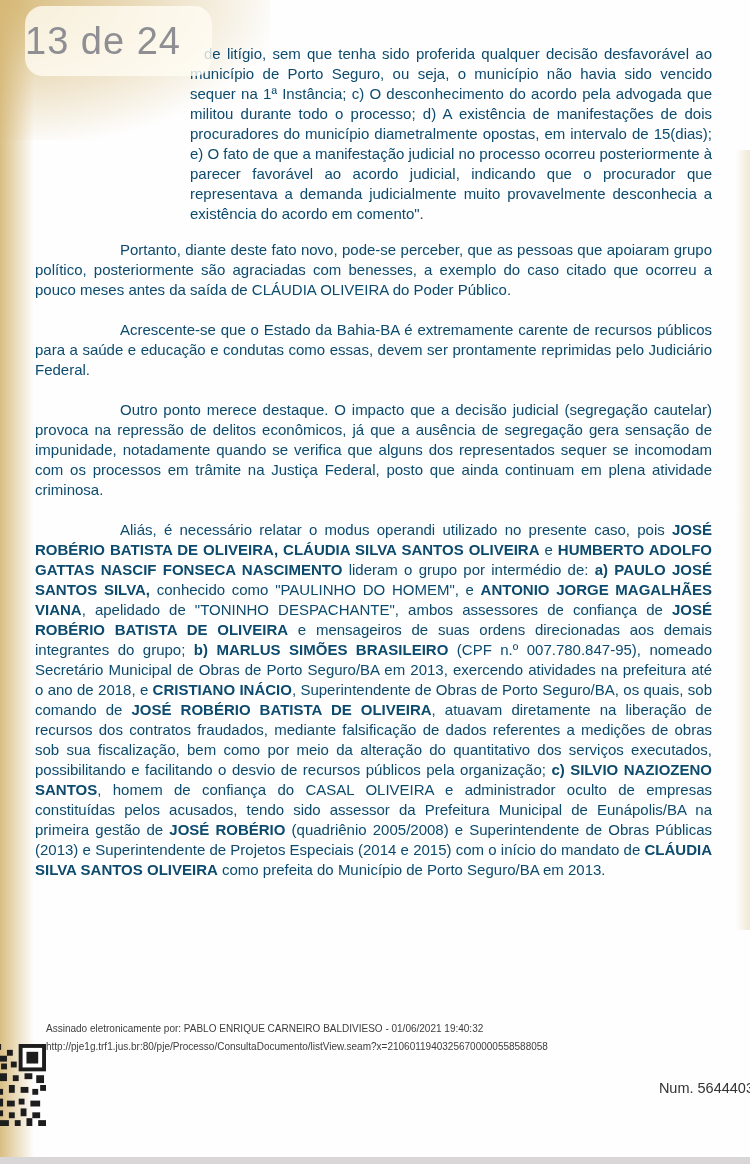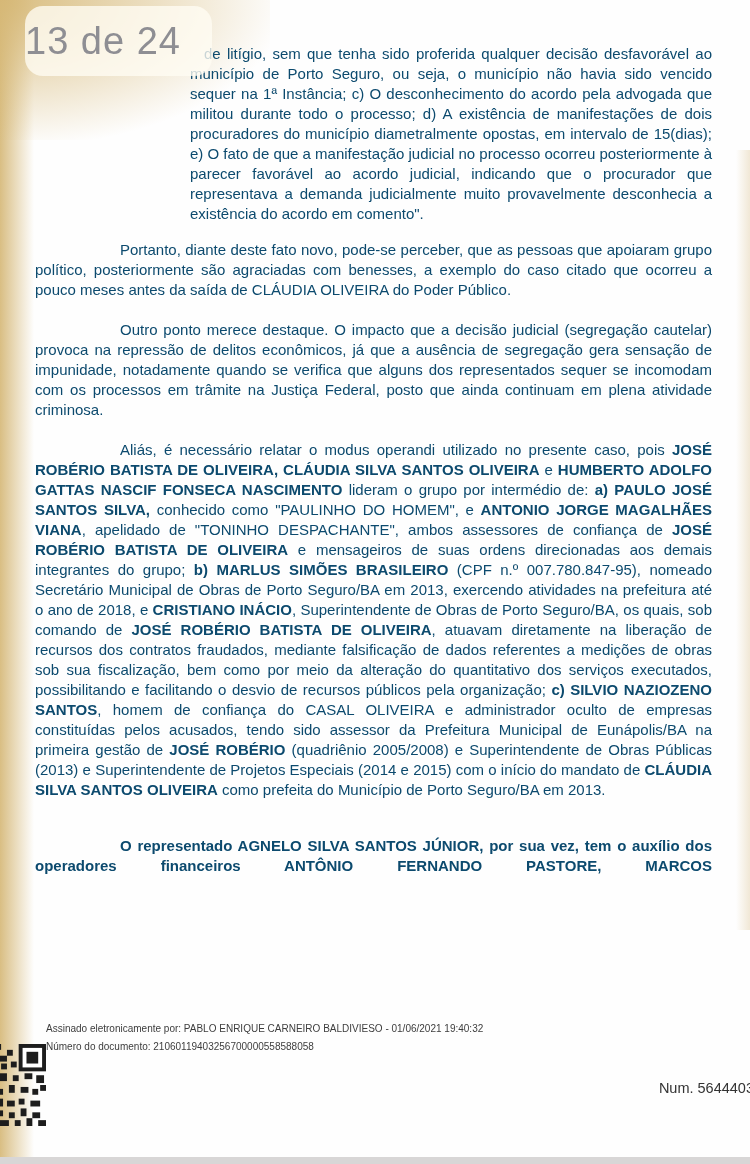--- a/index.html
+++ b/index.html
@@ -85,23 +85,23 @@
 <div class="tint-corner"></div>
 <div class="tint-right"></div>
 
 <div class="page-badge">
   <span class="lbl">13 de 24</span>
 </div>
 
 <div class="doc">
   <p class="quote"><span>de litígio, sem que tenha sido proferida qualquer decisão desfavorável ao município de Porto Seguro, ou seja, o município não havia sido vencido sequer na 1ª Instância; c) O desconhecimento do acordo pela advogada que militou durante todo o processo; d) A existência de manifestações de dois procuradores do município diametralmente opostas, em intervalo de 15(dias); e) O fato de que a manifestação judicial no processo ocorreu posteriormente à parecer favorável ao acordo judicial, indicando que o procurador que representava a demanda judicialmente muito provavelmente desconhecia a existência do acordo em comento".</span></p>
   <p class="para"><span>Portanto, diante deste fato novo, pode-se perceber, que as pessoas que apoiaram grupo político, posteriormente são agraciadas com benesses, a exemplo do caso citado que ocorreu a pouco meses antes da saída de CLÁUDIA OLIVEIRA do Poder Público.</span></p>
+  <p class="para"><span>Acrescente-se que o Estado da Bahia-BA é extremamente carente de recursos públicos para a saúde e educação e condutas como essas, devem ser prontamente reprimidas pelo Judiciário Federal.</span></p>
   <p class="para"><span>Outro ponto merece destaque. O impacto que a decisão judicial (segregação cautelar) provoca na repressão de delitos econômicos, já que a ausência de segregação gera sensação de impunidade, notadamente quando se verifica que alguns dos representados sequer se incomodam com os processos em trâmite na Justiça Federal, posto que ainda continuam em plena atividade criminosa.</span></p>
   <p class="para"><span>Aliás, é necessário relatar o </span><span class="i">modus operandi</span><span> utilizado no presente caso, pois </span><span class="b">JOSÉ ROBÉRIO BATISTA DE OLIVEIRA, CLÁUDIA SILVA SANTOS OLIVEIRA</span><span> e </span><span class="b">HUMBERTO ADOLFO GATTAS NASCIF FONSECA NASCIMENTO</span><span> lideram o grupo por intermédio de: </span><span class="b">a) PAULO JOSÉ SANTOS SILVA,</span><span> conhecido como "PAULINHO DO HOMEM", e </span><span class="b">ANTONIO JORGE MAGALHÃES VIANA</span><span>, apelidado de "TONINHO DESPACHANTE", ambos assessores de confiança de </span><span class="b">JOSÉ ROBÉRIO BATISTA DE OLIVEIRA</span><span> e mensageiros de suas ordens direcionadas aos demais integrantes do grupo; </span><span class="b">b) MARLUS SIMÕES BRASILEIRO</span><span> (CPF n.º 007.780.847-95), nomeado Secretário Municipal de Obras de Porto Seguro/BA em 2013, exercendo atividades na prefeitura até o ano de 2018, e </span><span class="b">CRISTIANO INÁCIO</span><span>, Superintendente de Obras de Porto Seguro/BA, os quais, sob comando de </span><span class="b">JOSÉ ROBÉRIO BATISTA DE OLIVEIRA</span><span>, atuavam diretamente na liberação de recursos dos contratos fraudados, mediante falsificação de dados referentes a medições de obras sob sua fiscalização, bem como por meio da alteração do quantitativo dos serviços executados, possibilitando e facilitando o desvio de recursos públicos pela organização; </span><span class="b">c) SILVIO NAZIOZENO SANTOS</span><span>, homem de confiança do CASAL OLIVEIRA e administrador oculto de empresas constituídas pelos acusados, tendo sido assessor da Prefeitura Municipal de Eunápolis/BA na primeira gestão de </span><span class="b">JOSÉ ROBÉRIO</span><span> (quadriênio 2005/2008) e Superintendente de Obras Públicas (2013) e Superintendente de Projetos Especiais (2014 e 2015) com o início do mandato de </span><span class="b">CLÁUDIA SILVA SANTOS OLIVEIRA</span><span> como prefeita do Município de Porto Seguro/BA em 2013.</span></p>
-  <p class="para-last"><span class="b">O representado AGNELO SILVA SANTOS JÚNIOR, por sua vez, tem o auxílio dos operadores financeiros ANTÔNIO FERNANDO PASTORE, MARCOS</span></p>
 </div>
 
 <svg class="qr" viewBox="0 0 84 84" xmlns="http://www.w3.org/2000/svg">
   <g fill="#1d1d1d">
 
     <rect x="0" y="0" width="28" height="28"></rect>
       <rect x="4" y="4" width="20" height="20" fill="#fff"></rect>
       <rect x="8" y="8" width="12" height="12"></rect>
 
     <rect x="56" y="0" width="28" height="28"></rect>
@@ -141,18 +141,18 @@
       <rect x="70" y="70" width="8" height="6"></rect>
     <rect x="36" y="78" width="10" height="6"></rect>
       <rect x="52" y="78" width="6" height="6"></rect>
       <rect x="64" y="76" width="6" height="8"></rect>
       <rect x="76" y="78" width="8" height="6"></rect>
   </g>
 </svg>
 
 <div class="footer-text">
   <div>Assinado eletronicamente por: PABLO ENRIQUE CARNEIRO BALDIVIESO - 01/06/2021 19:40:32</div>
-  <div>Número do documento: 21060119403256700000558588058</div>
+  <div>http://pje1g.trf1.jus.br:80/pje/Processo/ConsultaDocumento/listView.seam?x=21060119403256700000558588058</div>
 </div>
 
 <div class="num-label">Num. 5644403</div>
 
 <div class="bottom-bar"></div>
 
 </body></html>

